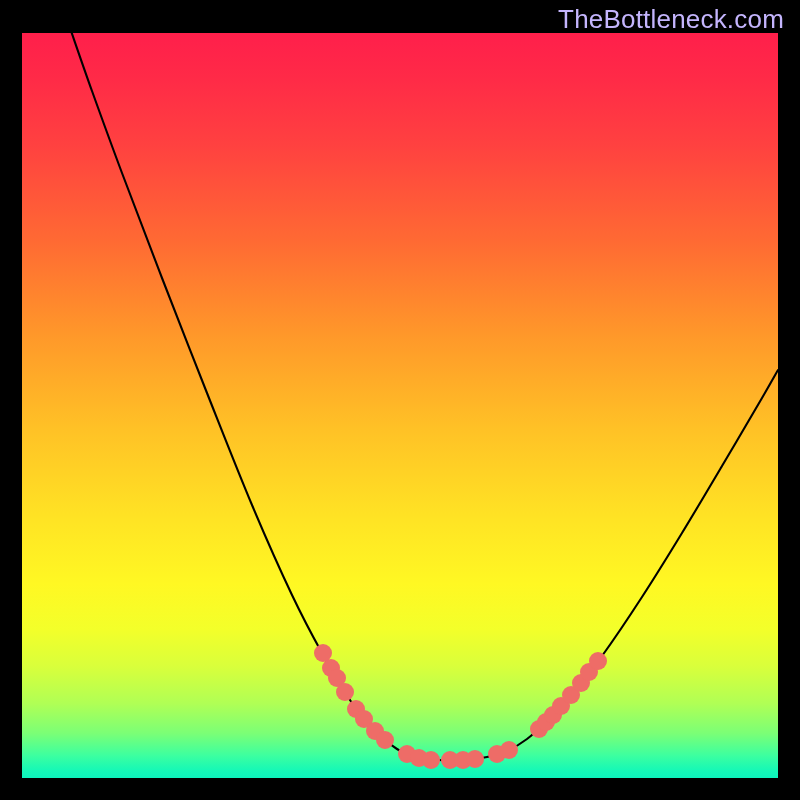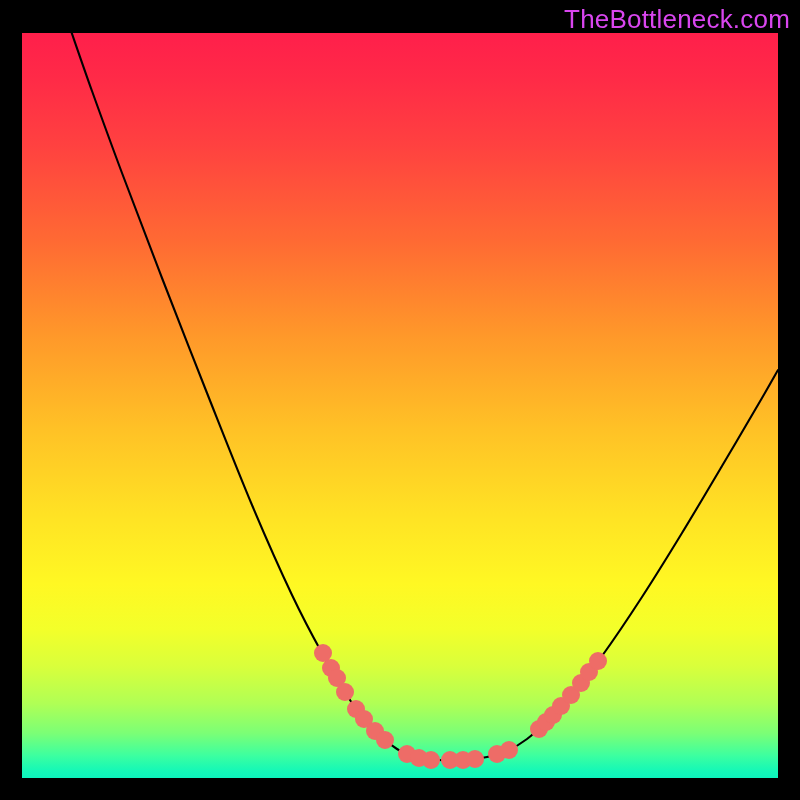--- a/index.html
+++ b/index.html
@@ -6,22 +6,22 @@
   html, body { width: 800px; height: 800px; overflow: hidden; background: #fff; }
   .frame {
     position: relative;
     width: 800px;
     height: 800px;
     background: #000;
   }
   .watermark {
     position: absolute;
     top: 4px;
-    right: 10px;
-    color: #d946ef;
+    right: 16px;
+    color: #c4b5fd;
     font-family: Arial, Helvetica, sans-serif;
     font-size: 26px;
     letter-spacing: 0.2px;
     z-index: 5;
   }
   .plot {
     position: absolute;
     left: 22px;
     top: 33px;
     width: 756px;

